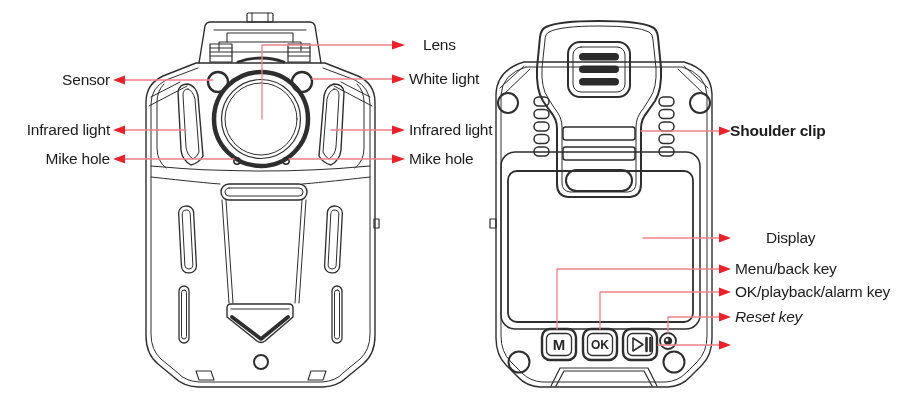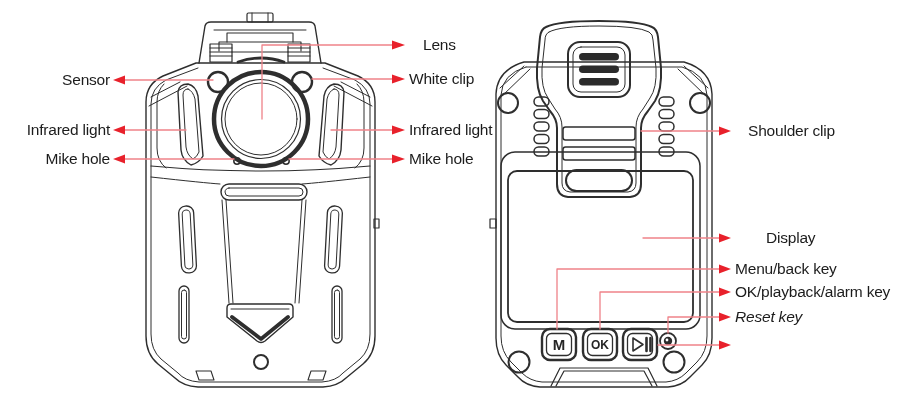--- a/index.html
+++ b/index.html
@@ -202,23 +202,23 @@
       <polygon points="731,317 719,312.4 719,321.6"></polygon>
       <polygon points="731,345 719,340.4 719,349.6"></polygon>
     </g>
   </svg>
 
   <div class="lbl lbl-right" style="right:810px;top:70px;">Sensor</div>
   <div class="lbl lbl-right" style="right:810px;top:120px;">Infrared light</div>
   <div class="lbl lbl-right" style="right:810px;top:149px;">Mike hole</div>
 
   <div class="lbl" style="left:409px;top:35px;margin-left:14px;">Lens</div>
-  <div class="lbl" style="left:409px;top:69px;">White clip</div>
+  <div class="lbl" style="left:409px;top:69px;">White light</div>
   <div class="lbl" style="left:409px;top:120px;">Infrared light</div>
   <div class="lbl" style="left:409px;top:149px;">Mike hole</div>
 
-  <div class="lbl" style="left:748px;top:121px;">Shoulder clip</div>
+  <div class="lbl" style="left:730px;top:121px;font-weight:bold;">Shoulder clip</div>
   <div class="lbl" style="left:766px;top:228px;">Display</div>
   <div class="lbl" style="left:735px;top:282px;">OK/playback/alarm key</div>
   <div class="lbl" style="left:735px;top:259px;">Menu/back key</div>
   <div class="lbl" style="left:735px;top:307px;font-style:italic;">Reset key</div>
 
 </div>
 
 </body></html>

